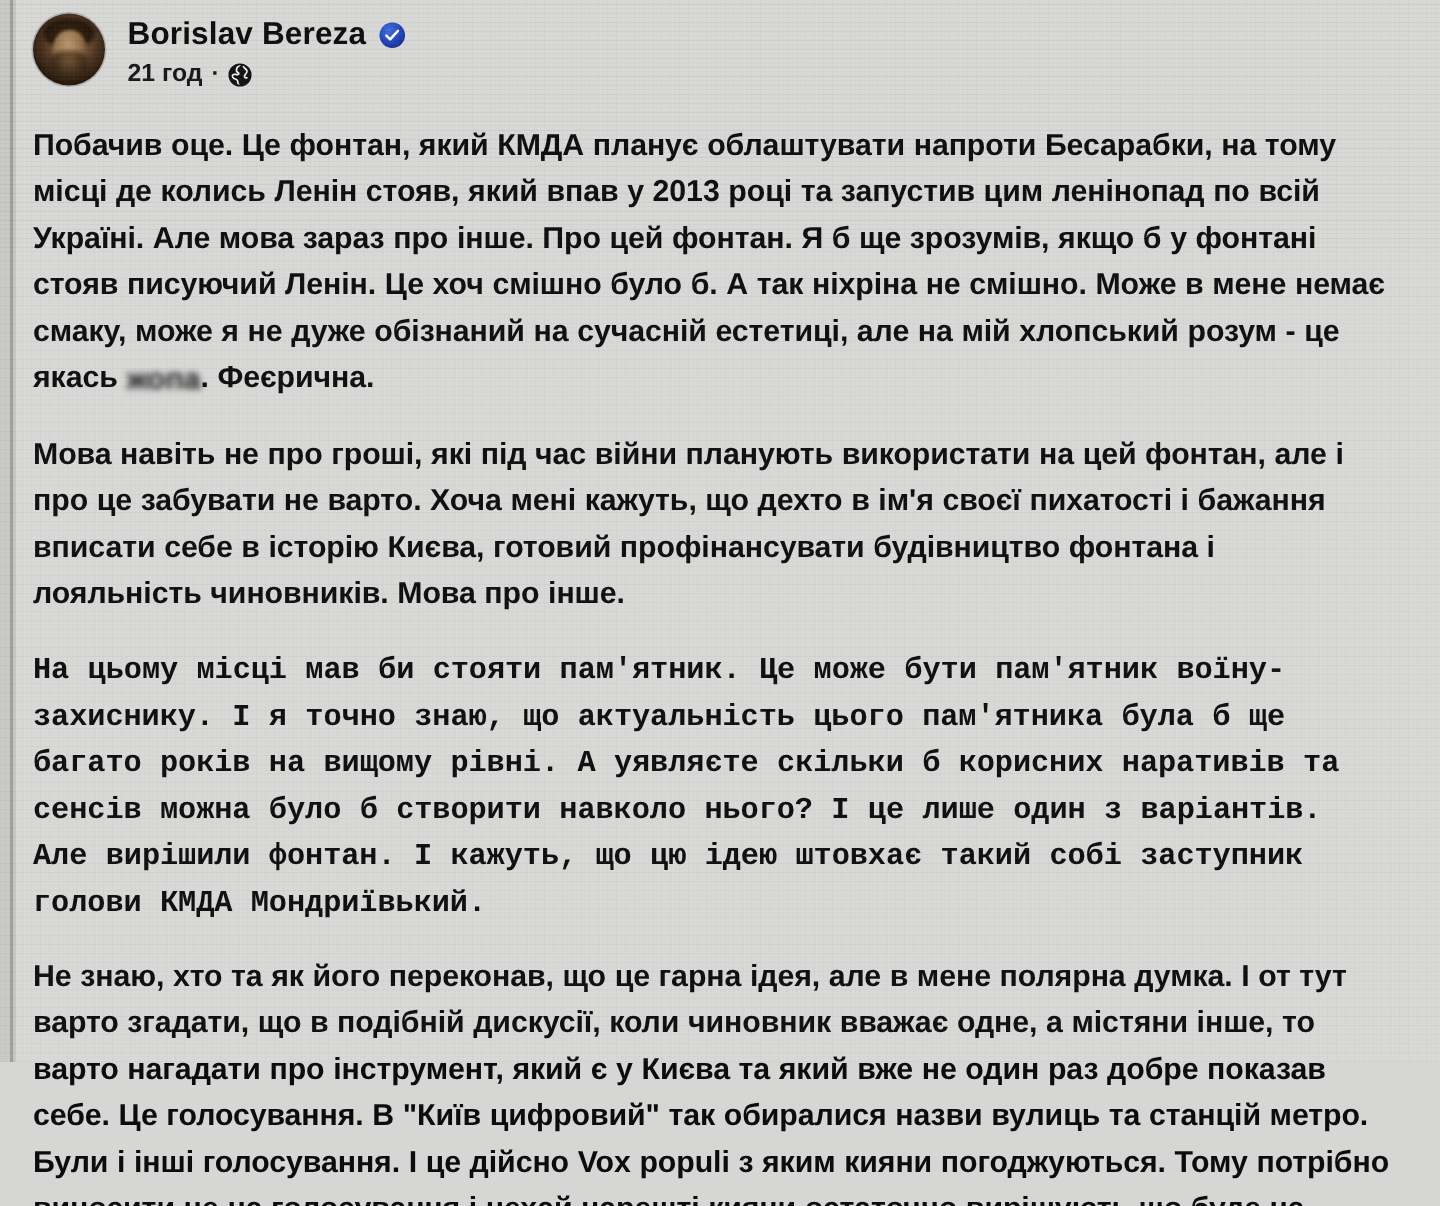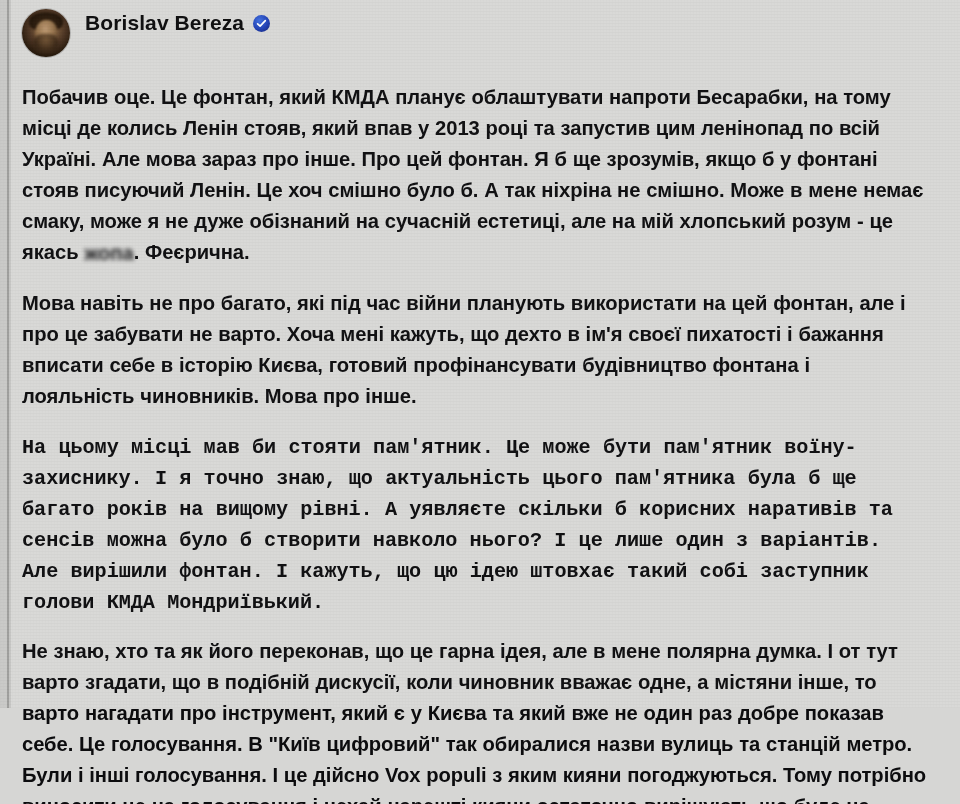--- a/index.html
+++ b/index.html
@@ -188,27 +188,39 @@
     <div class="header-text">
       <div class="name-row">
         <span class="author-name">Borislav Bereza</span>
         <span class="verified-badge">
           <svg width="17" height="17" viewBox="0 0 17 17" aria-hidden="true">
             <path d="M4.6 8.8 L7.1 11.2 L12.3 5.6" fill="none" stroke="#ffffff" stroke-width="1.7" stroke-linecap="round" stroke-linejoin="round"></path>
           </svg>
         </span>
       </div>
 
+      <div class="meta-row">
+        <span class="post-time">21 год</span>
+        <span class="meta-dot">·</span>
+        <span class="globe-icon">
+          <svg width="16" height="16" viewBox="0 0 16 16" aria-hidden="true">
+            <circle cx="8" cy="8" r="7.1" fill="#111114"></circle>
+            <path d="M8 1.2 C5.2 3.4 5.0 5.4 6.6 6.3 C8.2 7.2 6.4 8.0 5.0 7.6 C3.6 7.2 2.4 8.2 3.2 9.6 C4.0 11.0 5.6 10.4 6.2 11.6 C6.8 12.8 6.4 14.0 7.4 14.8" fill="none" stroke="#f0f0ee" stroke-width="1.15" stroke-linecap="round" stroke-linejoin="round"></path>
+            <path d="M10.2 2.0 C10.6 3.6 12.0 3.8 12.6 5.0 C13.2 6.2 12.0 7.0 11.2 8.2 C10.4 9.4 11.6 10.2 12.6 9.8" fill="none" stroke="#f0f0ee" stroke-width="1.15" stroke-linecap="round" stroke-linejoin="round"></path>
+            <circle cx="8" cy="8" r="7.1" fill="none" stroke="#111114" stroke-width="1.2"></circle>
+          </svg>
+        </span>
+      </div>
     </div>
   </div>
 
   <div class="post-body">
     <p class="p1"><span>Побачив оце. Це фонтан, який КМДА планує облаштувати напроти Бесарабки, на тому місці де колись Ленін стояв, який впав у 2013 році та запустив цим ленінопад по всій Україні. Але мова зараз про інше. Про цей фонтан. Я б ще зрозумів, якщо б у фонтані стояв писуючий Ленін. Це хоч смішно було б. А так ніхріна не смішно. Може в мене немає смаку, може я не дуже обізнаний на сучасній естетиці, але на мій хлопський розум - це якась </span><span class="redacted">жопа</span><span>. Феєрична.</span></p>
 
-    <p class="p2">Мова навіть не про багато, які під час війни планують використати на цей фонтан, але і про це забувати не варто. Хоча мені кажуть, що дехто в ім'я своєї пихатості і бажання вписати себе в історію Києва, готовий профінансувати будівництво фонтана і лояльність чиновників. Мова про інше.</p>
+    <p class="p2">Мова навіть не про гроші, які під час війни планують використати на цей фонтан, але і про це забувати не варто. Хоча мені кажуть, що дехто в ім'я своєї пихатості і бажання вписати себе в історію Києва, готовий профінансувати будівництво фонтана і лояльність чиновників. Мова про інше.</p>
 
     <p class="p3">На цьому місці мав би стояти пам'ятник. Це може бути пам'ятник воїну-захиснику. І я точно знаю, що актуальність цього пам'ятника була б ще багато років на вищому рівні. А уявляєте скільки б корисних наративів та сенсів можна було б створити навколо нього? І це лише один з варіантів. Але вирішили фонтан. І кажуть, що цю ідею штовхає такий собі заступник голови КМДА Мондриївький.</p>
 
     <p class="p4">Не знаю, хто та як його переконав, що це гарна ідея, але в мене полярна думка. І от тут варто згадати, що в подібній дискусії, коли чиновник вважає одне, а містяни інше, то варто нагадати про інструмент, який є у Києва та який вже не один раз добре показав себе. Це голосування. В "Київ цифровий" так обиралися назви вулиць та станцій метро. Були і інші голосування. І це дійсно Vox populi з яким кияни погоджуються. Тому потрібно виносити це на голосування і нехай нарешті кияни остаточно вирішують що буде на цьому місці.</p>
 
   </div>
 
   <div id="noise"></div>
 </div>
 

